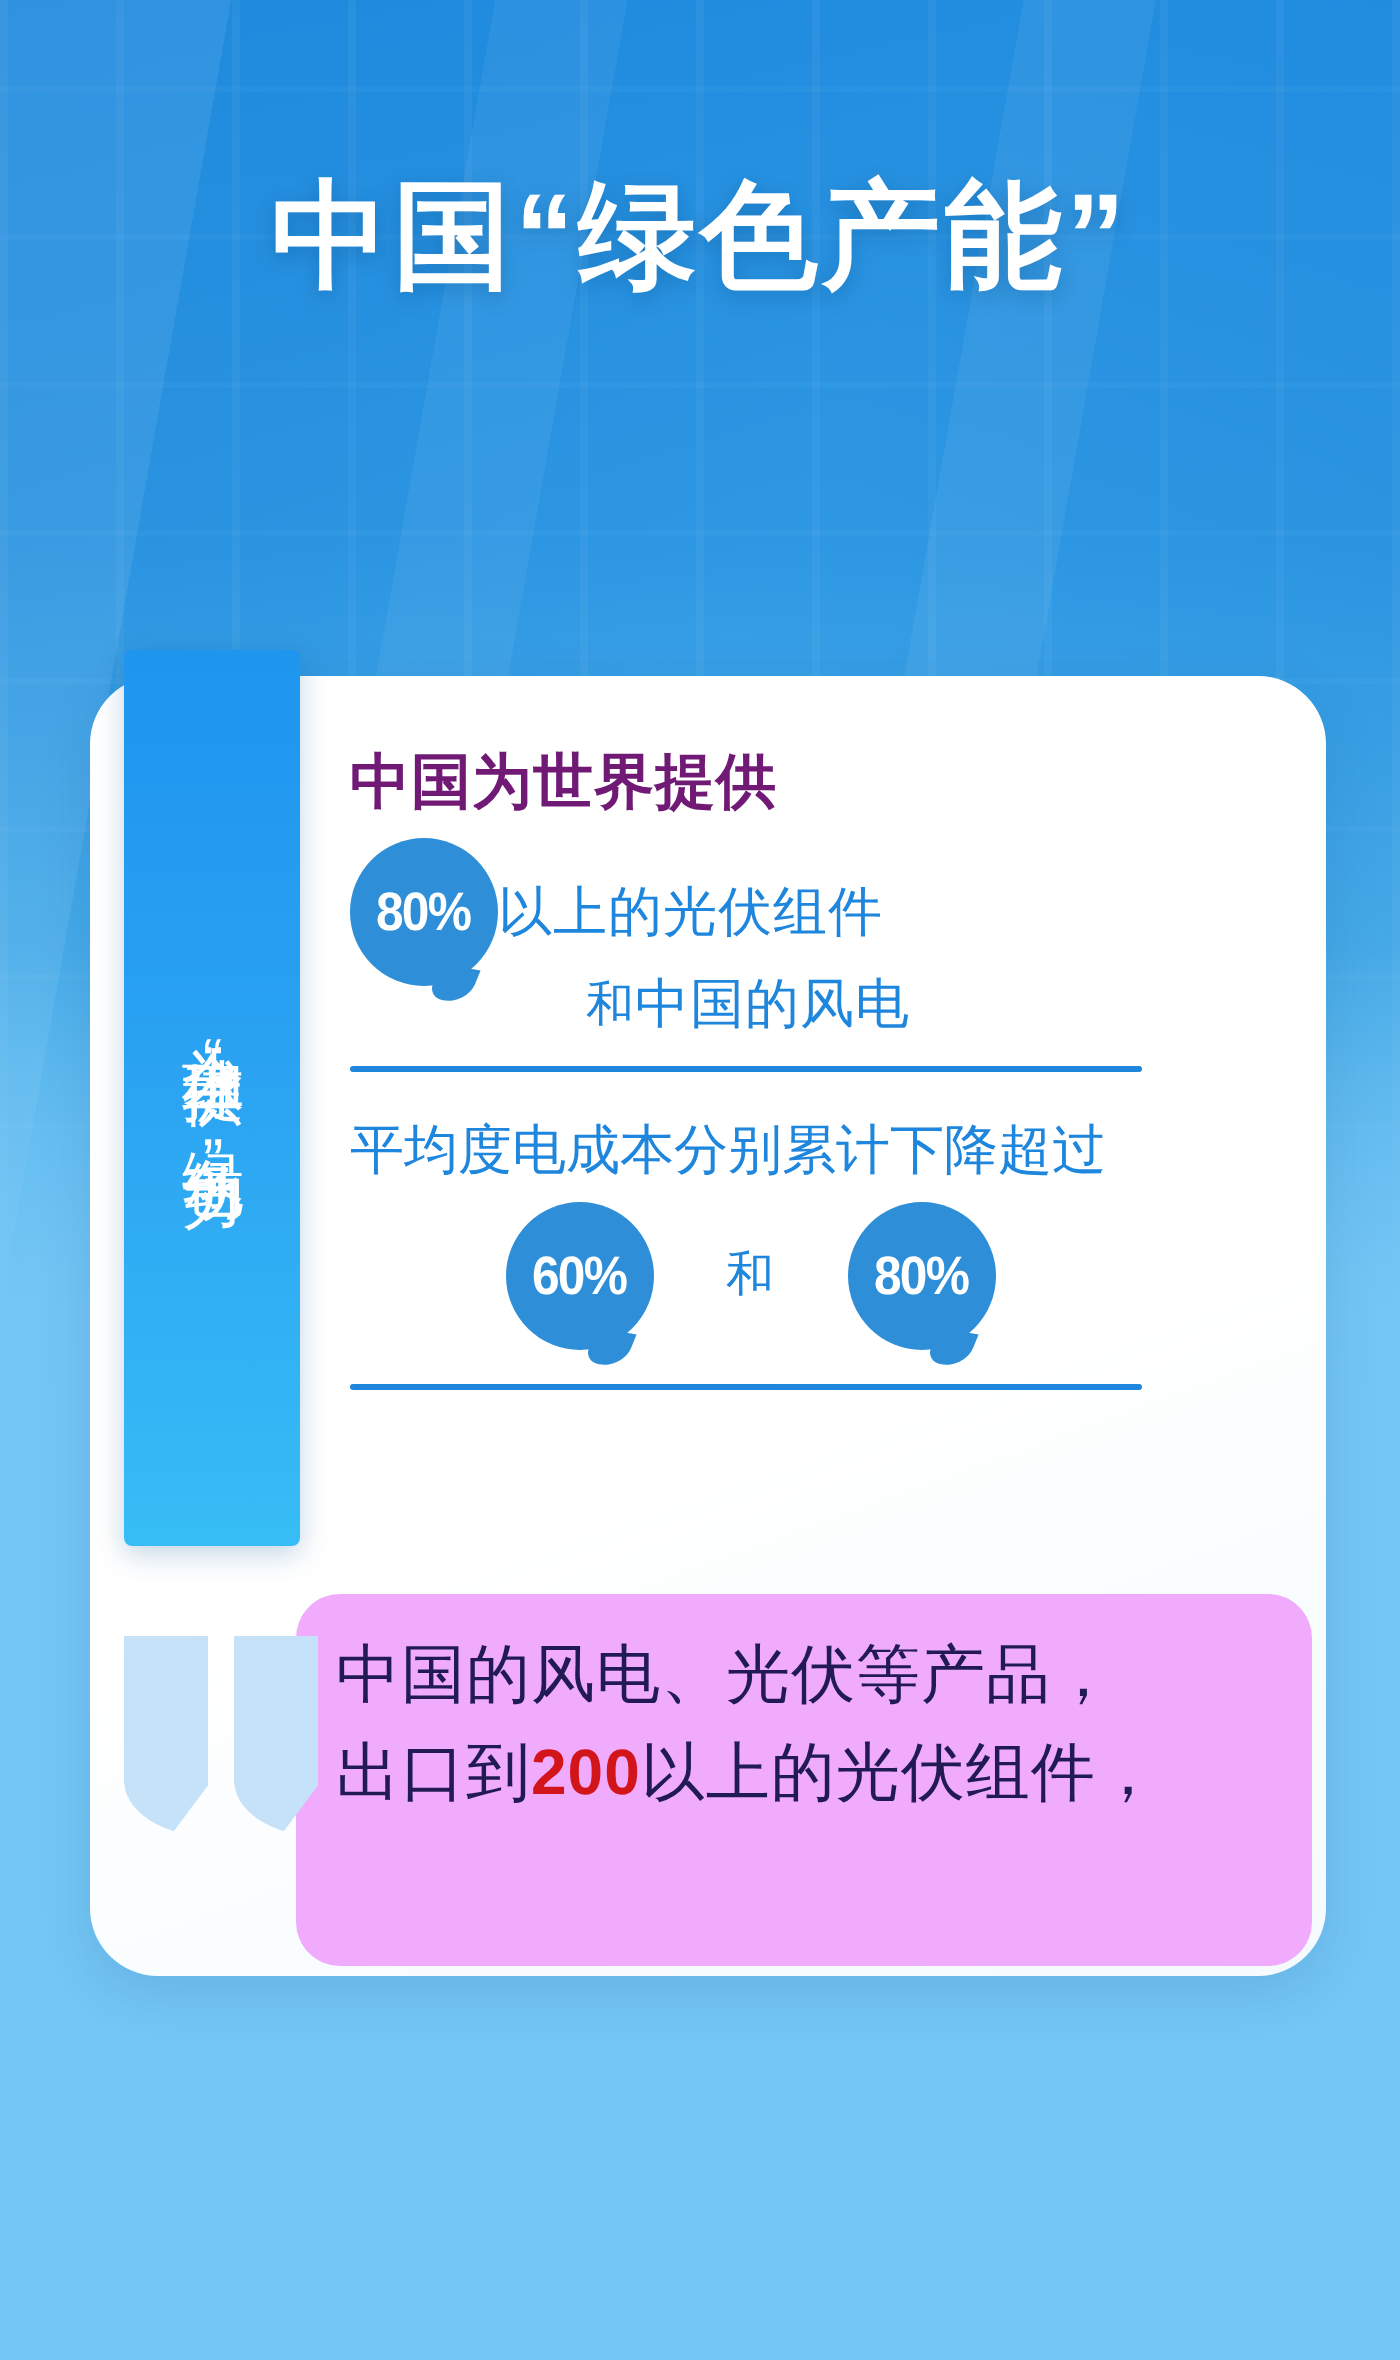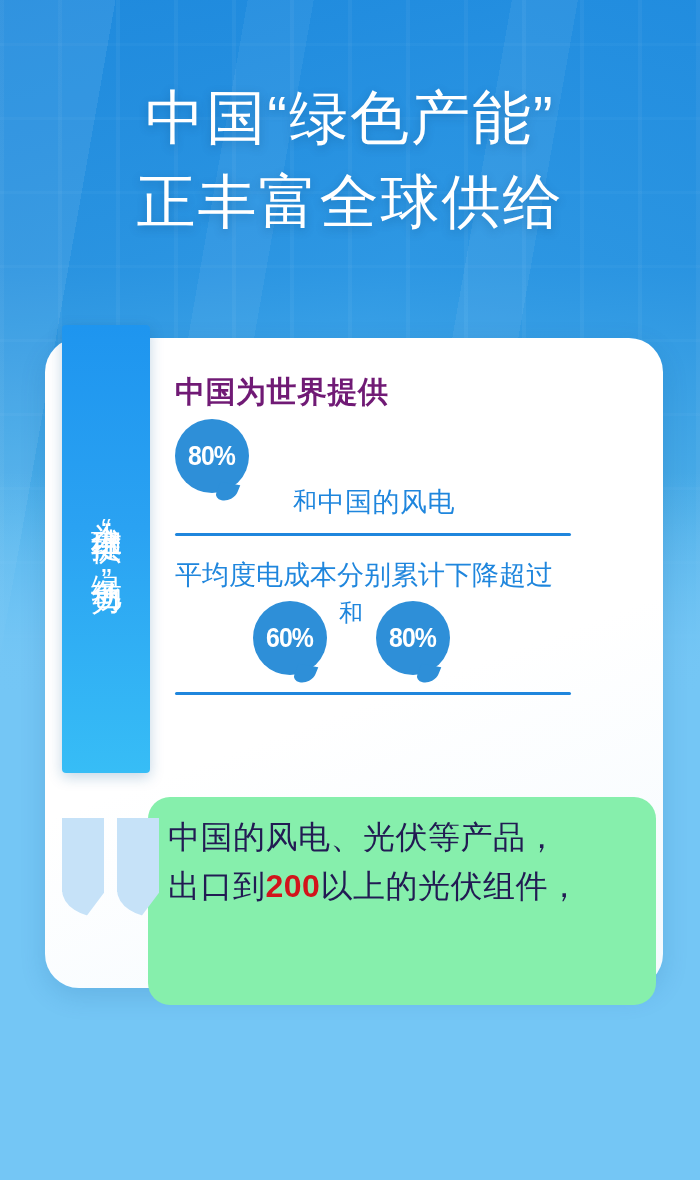--- a/index.html
+++ b/index.html
@@ -33,21 +33,21 @@
     content:""; position:absolute; left:0; bottom:0; width:700px; height:240px;
     background:linear-gradient(180deg, rgba(116,198,245,0) 0%, rgba(116,198,245,.95) 78%, #74c6f5 100%);
   }
   .bg-lower { position:absolute; left:0; top:690px; width:700px; height:490px; background:#74c6f5; }
 
   
   .title-wrap { position:absolute; left:0; top:76px; width:700px; text-align:center; z-index:6; }
   .title-line {
     color:#ffffff;
     font-size:59px;
-    font-weight:normal;
+    font-weight:bold;
     letter-spacing:2px;
     line-height:84px;
     text-shadow:0 3px 10px rgba(8,60,110,.28);
     white-space:nowrap;
   }
 
   
   .card {
     position:absolute; left:45px; top:338px; width:618px; height:650px;
     background:linear-gradient(160deg,#ffffff 0%,#ffffff 55%,#f4fafe 100%);
@@ -81,21 +81,21 @@
 
   .sec-head {
     color:#701a75;
     font-size:30px;
     font-weight:bold;
     letter-spacing:.5px;
     line-height:40px;
     white-space:nowrap;
   }
 
-  .row { display:flex; align-items:flex-start; line-height:1; }
+  .row { display:flex; align-items:center; line-height:1; }
   .row-1 { margin-top:7px; }
   .row-2 { margin-top:-4px; padding-left:118px; }
 
   .blue-txt {
     color:#1f86dd;
     font-size:27px;
     letter-spacing:.5px;
     white-space:nowrap;
   }
   .blue-txt.sm { font-size:24px; }
@@ -137,27 +137,27 @@
   }
 
   .sec2 { margin-top:19px; }
   .sub-blue {
     color:#1f86dd;
     font-size:27px;
     line-height:40px;
     margin-top:10px;
     white-space:nowrap;
   }
-  .row-3 { margin-top:6px; padding-left:78px; gap:12px; }
+  .row-3 { margin-top:6px; padding-left:78px; gap:36px; }
   .row-3 .blue-txt { font-size:24px; }
 
   
   .quote-box {
-    position:absolute; left:148px; top:797px; width:508px; height:208px;
-    background:#86efac;
+    position:absolute; left:148px; top:797px; width:508px; height:186px;
+    background:#f0abfc;
     border-radius:22px;
     z-index:8;
     padding:16px 18px 0 20px;
   }
   .quote-line {
     color:#221b53;
     font-size:32px;
     line-height:49px;
     letter-spacing:.5px;
     white-space:nowrap;
@@ -188,38 +188,38 @@
 </head>
 <body>
 
 <div id="poster">
 
   <div class="bg-photo"></div>
   <div class="bg-lower"></div>
 
   <div class="title-wrap">
     <div class="title-line">中国“绿色产能”</div>
-    <div class="title-line">正丰富全球供给</div>
   </div>
 
   <div class="card"></div>
 
   <div class="vtab">
     <span class="vtab-text">为全球提供“绿色动力”</span>
   </div>
 
   <div class="content">
 
     <div>
       <div class="sec-head">中国为世界提供</div>
 
       <div class="row row-1">
         <div class="bubble">
           <span class="val">80%</span>
         </div>
+        <span class="blue-txt">以上的光伏组件</span>
       </div>
 
       <div class="row row-2">
         <span class="blue-txt sm">和</span>
         <span class="blue-txt">中国的风电</span>
       </div>
 
       <div class="divider"></div>
     </div>
 

